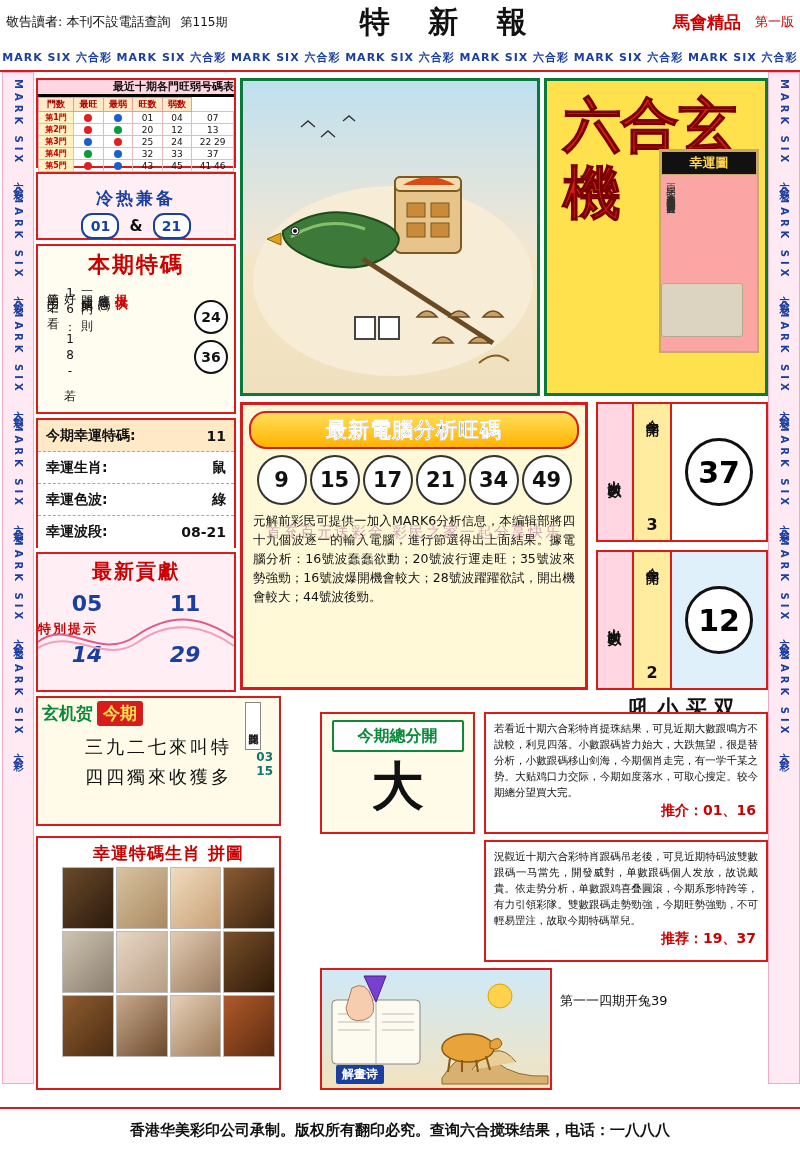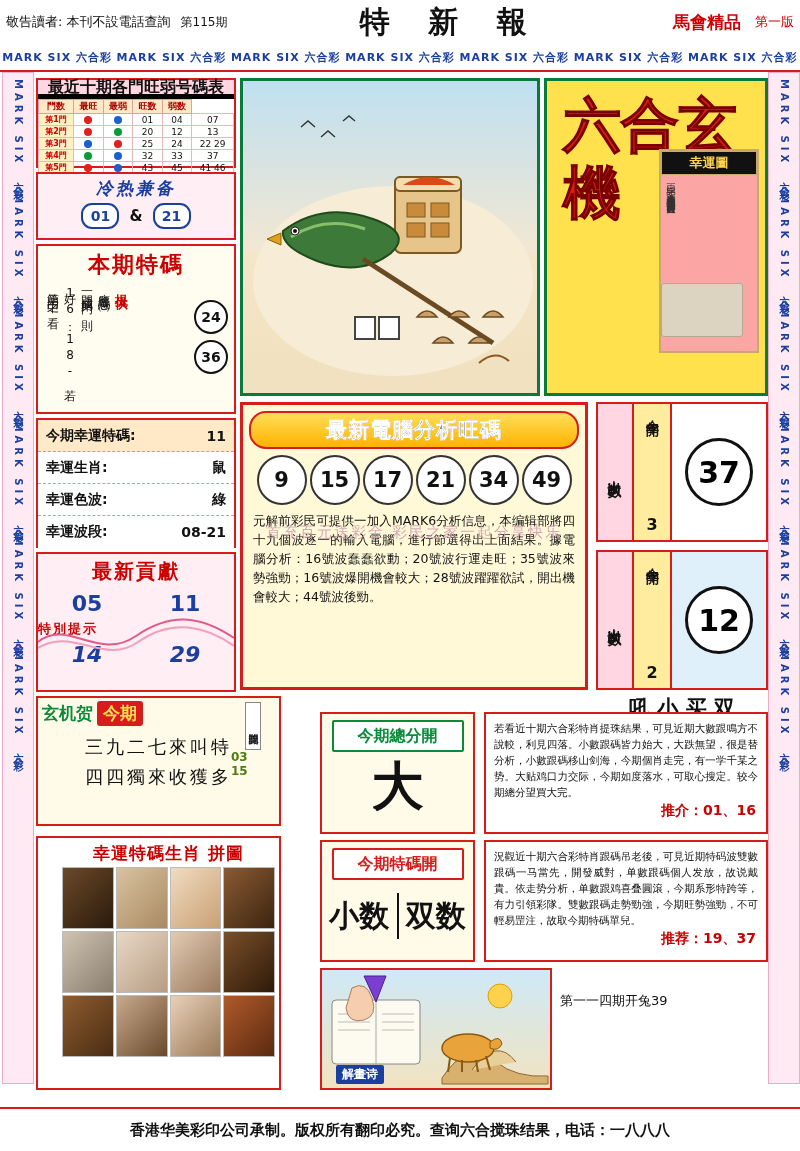--- a/index.html
+++ b/index.html
@@ -59,31 +59,31 @@
     display:flex;align-items:center;justify-content:center;
     font-size:15px;color:#111;font-weight:bold;
     font-family:"DejaVu Serif","Liberation Serif",serif;
   }
 
   
   .box{position:absolute;box-sizing:border-box;}
 
   
   .tbl-wrap{left:36px;top:78px;width:200px;height:90px;border:2px solid #d81b1b;background:#fff;}
-  .tbl-title{background:#ffd6e2;color:#111;font-size:16px;text-align:center;font-weight:bold;border-bottom:5px solid #000000;line-height:14px;}
+  .tbl-title{background:#ffd6e2;color:#111;font-size:11px;text-align:right;font-weight:bold;border-bottom:3px solid #000000;line-height:14px;}
   table.mini{width:100%;border-collapse:collapse;font-size:9px;}
   table.mini th{background:#ffe9c6;border:1px solid #e0a0a0;color:#a00;font-weight:bold;padding:0;height:11px;}
   table.mini td{border:1px solid #e8b9b9;text-align:center;padding:0;height:11px;color:#111;}
   table.mini td.lbl{background:#fff3c4;color:#c00;font-weight:bold;white-space:nowrap;font-size:8px;}
   .dot{display:inline-block;width:8px;height:8px;border-radius:50%;vertical-align:middle;}
   .d-red{background:#e02020;}.d-blue{background:#1a5fd0;}.d-green{background:#0a9a3a;}
 
   
   .lengre{left:36px;top:172px;width:200px;height:68px;border:2px solid #d81b1b;background:#ffeef4;}
-  .lengre .t{color:#1a3fa0;font-size:17px;font-weight:bold;text-align:center;padding-top:3px;letter-spacing:3px;font-family:"DejaVu Serif","Liberation Serif",serif;font-style:italic;}
+  .lengre .t{color:#1a3fa0;font-size:17px;font-weight:bold;text-align:center;padding-top:13px;letter-spacing:3px;font-family:"DejaVu Serif","Liberation Serif",serif;}
   .lengre .nums{display:flex;align-items:center;justify-content:center;gap:10px;margin-top:3px;}
   .circnum{
     width:34px;height:22px;border:2px solid #1a3fa0;border-radius:11px;
     display:flex;align-items:center;justify-content:center;
     font-size:14px;font-weight:bold;color:#1a3fa0;background:#fff;
   }
   .amp{font-size:15px;color:#111;font-weight:bold;}
 
   
   .tema{left:36px;top:244px;width:200px;height:170px;border:2px solid #d81b1b;background:#fffdf0;}
@@ -114,21 +114,21 @@
   .wave{position:absolute;left:0;top:62px;width:196px;height:40px;}
 
   
   .xuanji{left:36px;top:696px;width:245px;height:130px;border:2px solid #d81b1b;background:#fffbe8;}
   .xj-head{display:flex;align-items:center;gap:4px;padding:3px 4px;}
   .xj-h1{color:#0a8a3a;font-size:17px;font-weight:bold;font-family:"DejaVu Serif","Liberation Serif",serif;}
   .xj-h2{background:#d81b1b;color:#ffe14d;font-size:17px;font-weight:bold;padding:1px 6px;border-radius:3px;font-family:"DejaVu Serif","Liberation Serif",serif;}
   .xj-line{font-size:18px;color:#111;text-align:center;letter-spacing:3px;margin-top:6px;font-family:"DejaVu Serif","Liberation Serif",serif;}
   .xj-side{position:absolute;right:4px;top:4px;width:44px;}
   .xj-side .s-t{background:#fff;border:1px solid #888;font-size:10px;text-align:center;color:#111;writing-mode:vertical-rl;height:46px;margin:0 auto;}
-  .xj-side .s-n{color:#4d7c0f;font-size:12px;font-weight:bold;padding-right:2px;}
+  .xj-side .s-n{color:#0f766e;font-size:12px;font-weight:bold;text-align:right;padding-right:2px;}
 
   
   .puzzle{left:36px;top:836px;width:245px;height:254px;border:2px solid #d81b1b;background:#fff;padding-left:20px;}
   .pz-t{color:#c00;font-size:17px;font-weight:bold;text-align:center;padding:4px 0 2px;letter-spacing:1px;font-family:"DejaVu Serif","Liberation Serif",serif;}
   .pz-grid{display:grid;grid-template-columns:repeat(4,1fr);grid-template-rows:repeat(3,62px);gap:2px;padding:0 4px;}
   .pz-cell{border:1px solid #bbb;background:#eee;}
 
   
   .illus{left:240px;top:78px;width:300px;height:318px;border:3px solid #0a7a3a;background:#eaf6ea;overflow:hidden;}
   .illus .sky{position:absolute;left:0;top:0;width:100%;height:55%;background:linear-gradient(#bfe0f0,#f3e7d2);}
@@ -454,28 +454,20 @@
     </div>
   </div>
 
   <div class="box houxiao">吼 小 买 双</div>
 
   <div class="box fenkai">
     <div class="pill">今期總分開</div>
     <div class="big-da">大</div>
   </div>
 
-  <div class="box tema2">
-    <div class="pill red">今期特碼開</div>
-    <div class="two-col">
-      <div class="c">小数</div>
-      <div class="vline"></div>
-      <div class="c">双数</div>
-    </div>
-  </div>
 
   <div class="box txtblk">
     <div class="tb-text">若看近十期六合彩特肖提珠結果，可見近期大數跟鳴方不說較，利見四落。小數跟碼皆力始大，大跌無望，很是替分析，小數跟碼移山剑海，今期個肖走完，有一学千某之势。大贴鸡口力交际，今期如度落水，可取心搜定。较今期總分望買大完。</div>
     <div class="tb-rec">推介：01、16</div>
   </div>
   <div class="box txtblk b2">
     <div class="tb-text">況觀近十期六合彩特肖跟碼吊老後，可見近期特码波雙數跟碼一马當先，開發威對，单數跟碼個人发放，故说戴貴。依走势分析，单數跟鸡喜叠圓滾，今期系形特跨等，有力引領彩隊。雙數跟碼走勢勁強，今期旺勢強勁，不可輕易罡注，故取今期特碼單兒。</div>
     <div class="tb-rec">推荐：19、37</div>
   </div>
 

